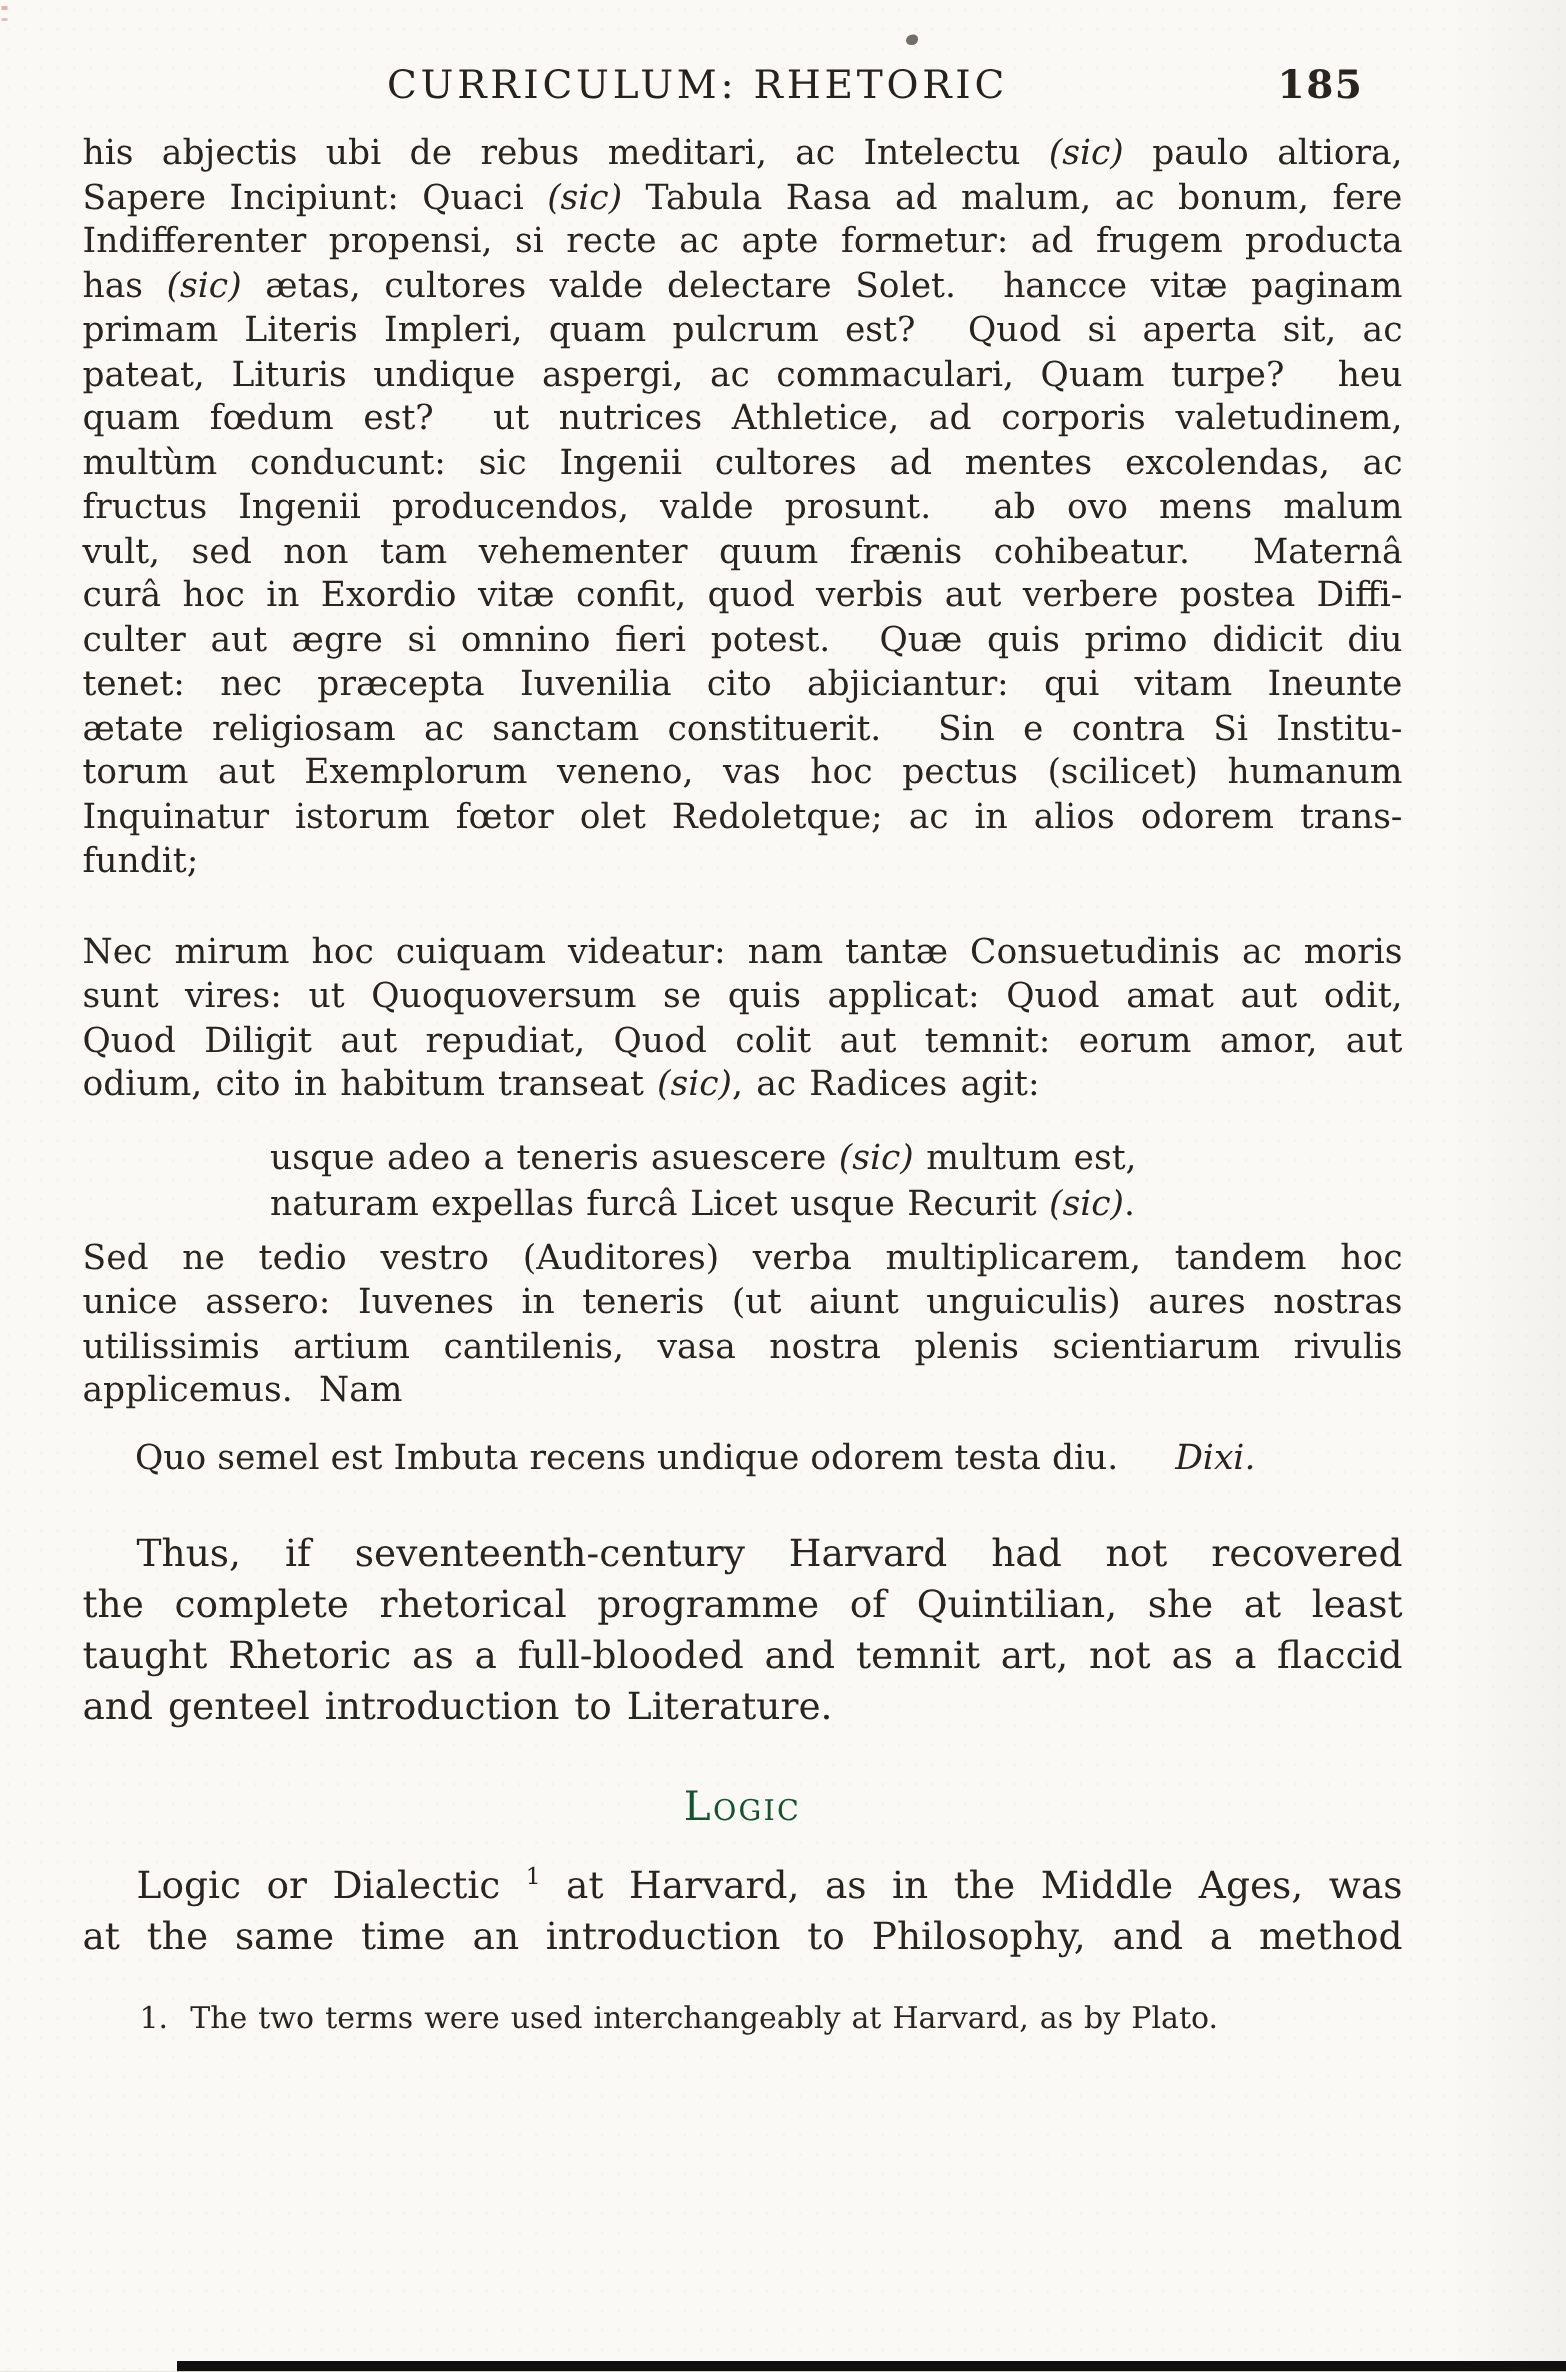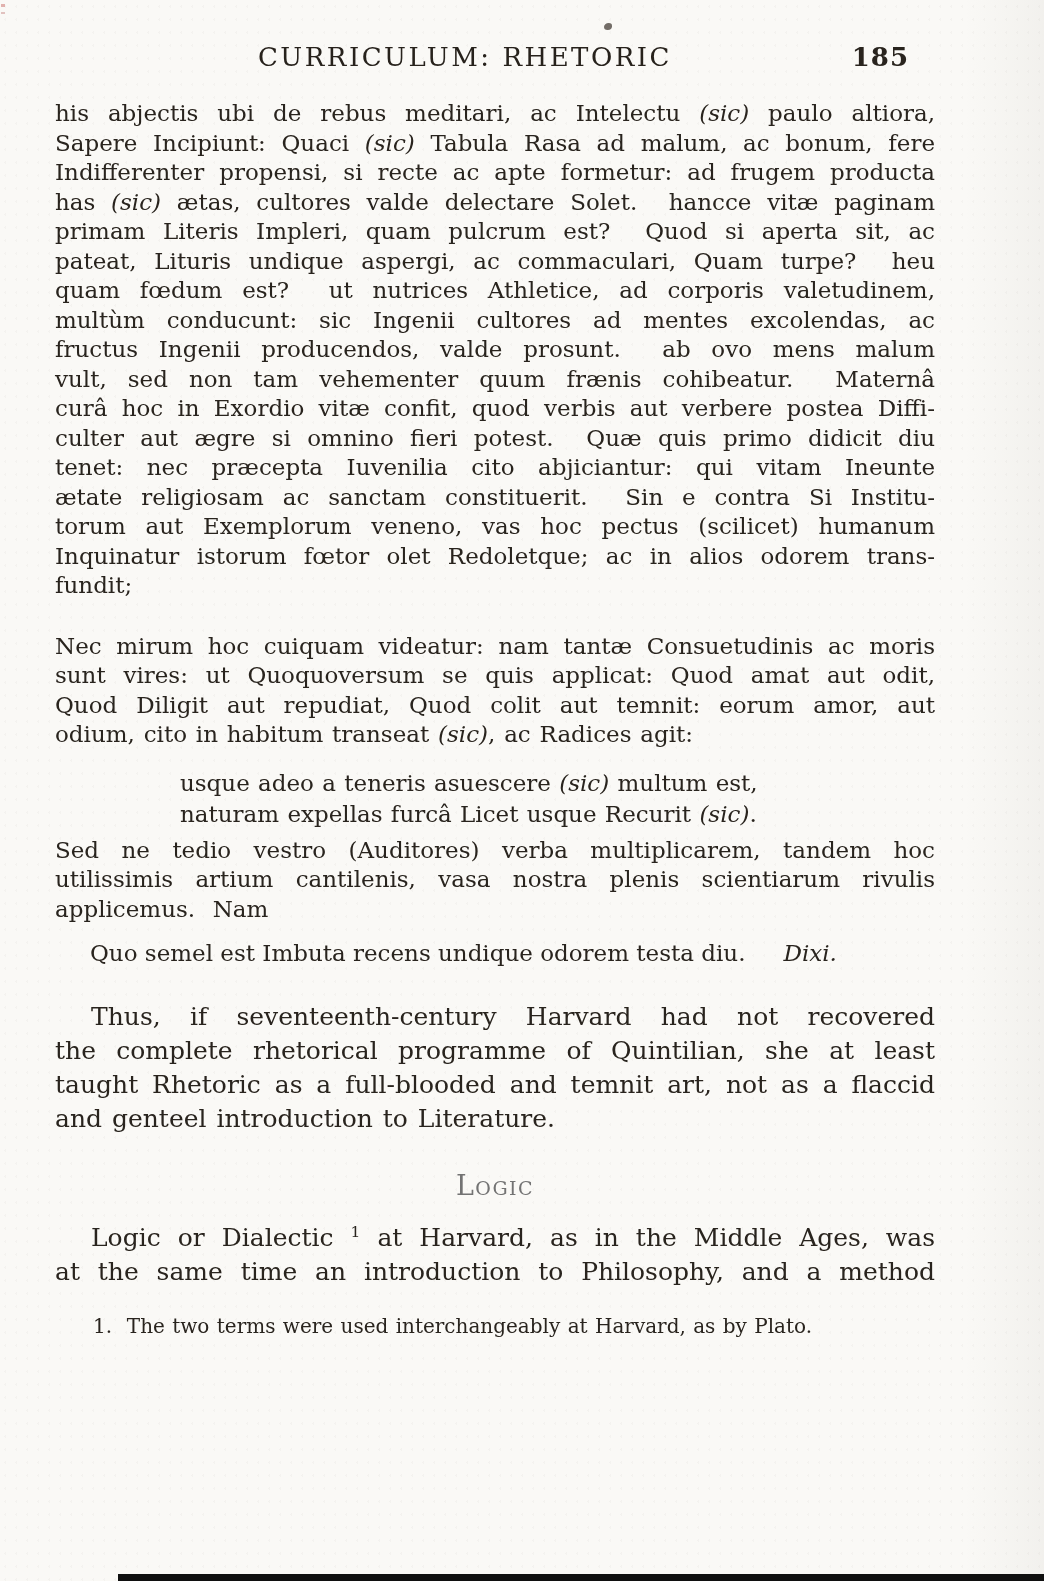--- a/index.html
+++ b/index.html
@@ -32,26 +32,26 @@
   .line{white-space:pre-wrap;}
   .latin .line{font-size:23px;line-height:29.5px;word-spacing:1.5px;}
   .just{text-align:justify;text-align-last:justify;}
   .indent{padding-left:36px;}
   .verse .line{font-size:23px;line-height:31px;padding-left:125px;word-spacing:1px;}
   .quote{font-size:23px;line-height:30px;padding-left:35px;white-space:pre-wrap;}
   .quote .attrib{margin-left:38px;}
   .english .line{font-size:25px;line-height:34px;word-spacing:2px;}
   .heading{
     text-align:center;font-variant:small-caps;font-size:27px;
-    letter-spacing:1.5px;color:#737373;
+    letter-spacing:1.5px;color:#14532d;
   }
   .footnote{font-size:20px;line-height:26px;padding-left:38px;word-spacing:1px;white-space:pre-wrap;}
   sup{font-size:0.62em;line-height:0;}
   
-  .b0{margin-top:21px;}
+  .b0{margin-top:10px;}
   .b1{margin-top:40px;}
   .b2{margin-top:31px;}
   .b3{margin-top:18px;}
   .b4{margin-top:6px;}
   .b5{margin-top:14px;}
   .b6{margin-top:32px;}
   .b7{margin-top:34px;}
   .b8{margin-top:20px;}
   .b9{margin-top:24px;}
   
@@ -101,20 +101,21 @@
           <div class="line just">sunt vires: ut Quoquoversum se quis applicat: Quod amat aut odit,</div>
           <div class="line just">Quod Diligit aut repudiat, Quod colit aut temnit: eorum amor, aut</div>
           <div class="line">odium, cito in habitum transeat <i>(sic)</i>, ac Radices agit:</div>
         </div>
         <div class="block verse b3">
           <div class="line">usque adeo a teneris asuescere <i>(sic)</i> multum est,</div>
           <div class="line">naturam expellas furcâ Licet usque Recurit <i>(sic)</i>.</div>
         </div>
         <div class="block latin b4">
           <div class="line just">Sed ne tedio vestro (Auditores) verba multiplicarem, tandem hoc</div>
+          <div class="line just">unice assero: Iuvenes in teneris (ut aiunt unguiculis) aures nostras</div>
           <div class="line just">utilissimis artium cantilenis, vasa nostra plenis scientiarum rivulis</div>
           <div class="line">applicemus.  Nam</div>
         </div>
         <div class="block quote b5"><span>Quo semel est Imbuta recens undique odorem testa diu.</span><span class="attrib"><i>Dixi.</i></span></div>
         <div class="block english b6">
           <div class="line just indent">Thus, if seventeenth-century Harvard had not recovered</div>
           <div class="line just">the complete rhetorical programme of Quintilian, she at least</div>
           <div class="line just">taught Rhetoric as a full-blooded and temnit art, not as a flaccid</div>
           <div class="line">and genteel introduction to Literature.</div>
         </div>

